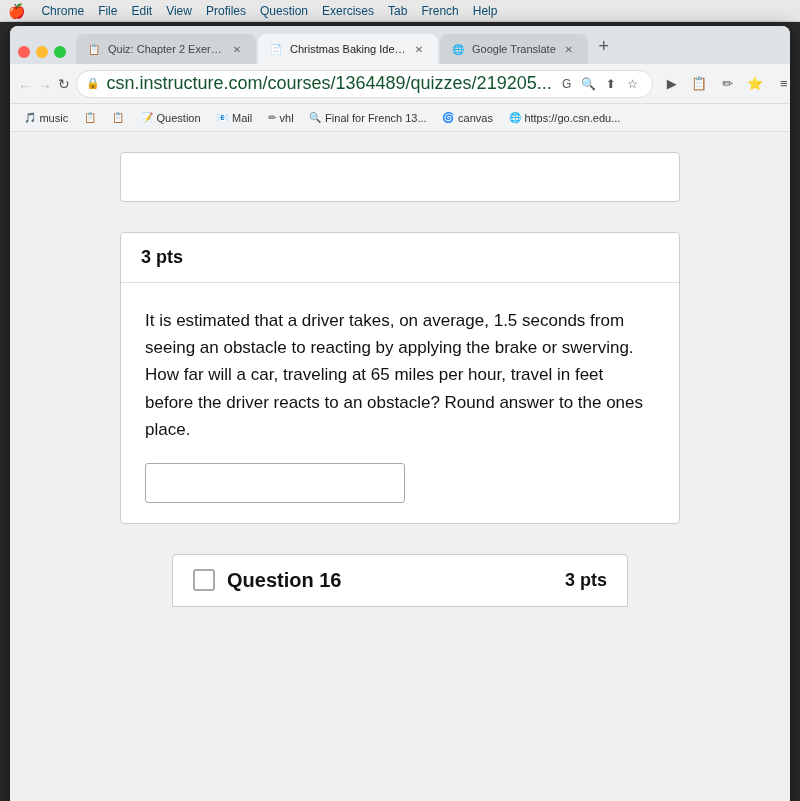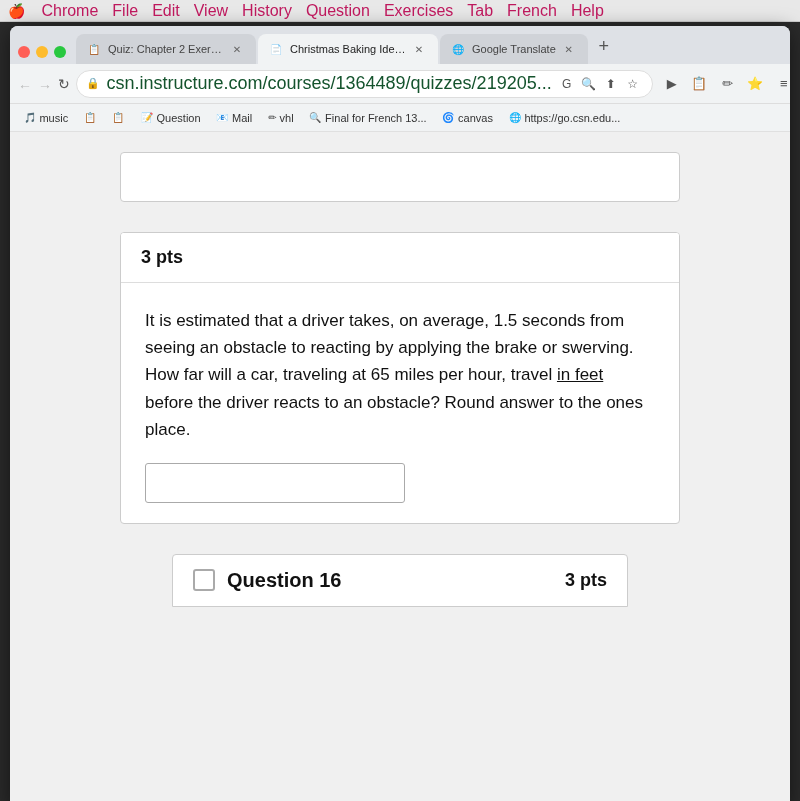--- a/index.html
+++ b/index.html
@@ -24,22 +24,22 @@
       color: #000;
       border-bottom: 1px solid #ccc;
     }
 
     .menu-bar-apple {
       font-size: 14px;
       margin-right: 2px;
     }
 
     .menu-item {
-      font-size: 16px;
-      color: #be185d;
+      font-size: 12px;
+      color: #0c4a6e;
       text-align: right;
     }
 
     
     .chrome-window {
       background: #dee1e6;
       width: 780px;
       margin: 4px auto 0;
       border-radius: 8px 8px 0 0;
       overflow: hidden;
@@ -319,21 +319,20 @@
     }
 
     .question-text {
       font-size: 17px;
       line-height: 1.6;
       color: #111;
       margin-bottom: 20px;
     }
 
     .underline {
-      text-decoration: underline;
     }
 
     .answer-input {
       width: 260px;
       height: 40px;
       border: 1px solid #aaa;
       border-radius: 3px;
       background: #fff;
     }
 
@@ -371,21 +370,21 @@
   </style>
 </head>
 <body>
 
 <div class="menu-bar">
   <span class="menu-bar-apple">🍎</span>
   <span class="menu-item">Chrome</span>
   <span class="menu-item">File</span>
   <span class="menu-item">Edit</span>
   <span class="menu-item">View</span>
-  <span class="menu-item">History</span>
+  <span class="menu-item">Profiles</span>
   <span class="menu-item">Question</span>
   <span class="menu-item">Exercises</span>
   <span class="menu-item">Tab</span>
   <span class="menu-item">French</span>
   <span class="menu-item">Help</span>
 </div>
 
 <div class="chrome-window">
 
   <div class="tab-bar">

